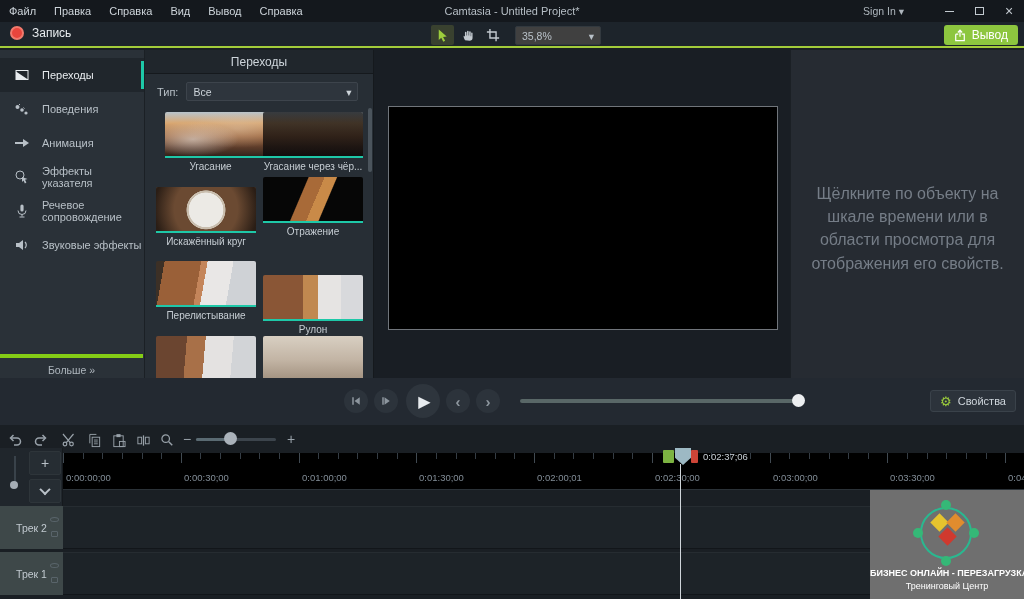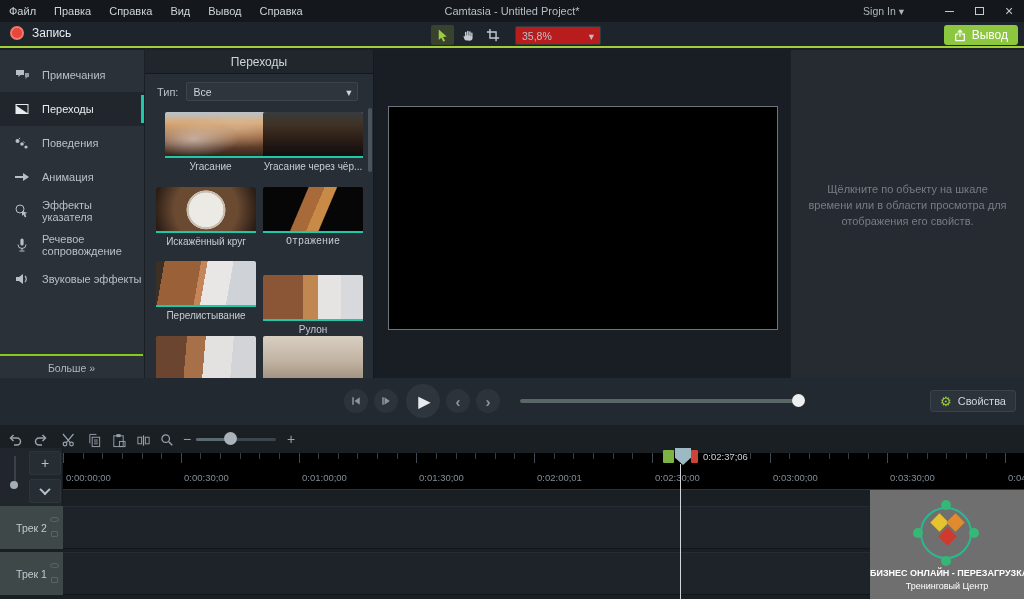--- a/index.html
+++ b/index.html
@@ -18,32 +18,32 @@
   .min-bar{width:9px;height:1px;background:#c3cad0;}
   .restore-box{width:9px;height:8px;border:1px solid #c3cad0;}
 
   
   #toolbar{left:0;top:22px;width:1024px;height:26px;background:#1d242b;border-bottom:2px solid #a3cc3a;}
   #record{position:absolute;left:10px;top:4px;display:flex;align-items:center;gap:8px;}
   #record-dot{width:14px;height:14px;border-radius:50%;background:#e8453c;border:2px solid #f07a6d;}
   #record-label{font-size:12px;color:#e8ecef;}
   .tool-btn{position:absolute;top:3px;width:23px;height:20px;display:flex;align-items:center;justify-content:center;border-radius:2px;}
   .tool-btn.sel{background:#39412f;}
-  #zoom-select{position:absolute;left:515px;top:4px;width:86px;height:19px;background:#b91c1c;border:1px solid #32393f;
+  #zoom-select{position:absolute;left:515px;top:4px;width:86px;height:19px;background:#404040;border:1px solid #32393f;
      border-radius:2px;font-size:10.5px;color:#b9c1c8;display:flex;align-items:center;padding:0 6px;justify-content:space-between;}
   #export-btn{position:absolute;right:6px;top:3px;height:20px;padding:0 10px;background:#8dc63f;border-radius:3px;
      display:flex;align-items:center;gap:6px;color:#fff;font-size:12px;}
 
   
   #sidebar{left:0;top:50px;width:145px;height:328px;background:#2a3138;border-right:1px solid #1b2025;}
   .side-item{height:34px;display:flex;align-items:center;gap:12px;padding-left:14px;font-size:11px;color:#b8c0c7;position:relative;}
   .side-item svg{flex:0 0 16px;}
   .side-item.sel{background:#20262c;color:#e8ecef;}
   .side-item.sel:after{content:"";position:absolute;right:0;top:3px;bottom:3px;width:3px;background:#1ec8a8;}
-  #side-more{position:absolute;left:0;right:1px;bottom:0;height:24px;border-top:2px solid #84cc16;
+  #side-more{position:absolute;left:0;right:1px;bottom:0;height:24px;border-top:4px solid #84cc16;
      text-align:center;line-height:24px;font-size:10.5px;color:#aeb6bd;background:#2a3138;}
 
   #trans-panel{left:145px;top:50px;width:229px;height:328px;background:#272e35;border-right:1px solid #15191d;overflow:hidden;}
   #trans-header{position:absolute;left:0;top:0;right:0;height:24px;background:#20262c;border-bottom:1px solid #15191d;
      text-align:center;line-height:24px;font-size:12px;color:#ced5db;}
   #type-row{position:absolute;left:12px;top:32px;display:flex;align-items:center;gap:8px;font-size:11px;color:#b8c0c7;}
   #type-select{width:172px;height:19px;background:#2e353d;border:1px solid #3d444c;border-radius:2px;font-size:10.5px;color:#cdd4da;
      display:flex;align-items:center;justify-content:space-between;padding:0 6px;}
   .thumb{position:absolute;width:100px;}
   .thumb-img{width:100px;height:46px;border-radius:2px 2px 0 0;border-bottom:2px solid #1ec8a8;}
@@ -58,21 +58,21 @@
   .g-reflect{background:linear-gradient(113deg,#060606 0 38%,#a86a38 39% 52%,#c98a48 52% 62%,#060606 63% 100%);}
   .g-pageturn{background:linear-gradient(100deg,#3c3026 0 8%,#9a6038 8% 42%,#c4855a 42% 48%,#e9e7e6 48% 72%,#cfd2d6 72% 100%);}
   .g-roll{background:linear-gradient(90deg,#8a5636 0 40%,#c08850 40% 55%,#e6e4e3 55% 78%,#d8d9dc 78% 100%);}
   .g-part1{background:linear-gradient(95deg,#6b4530 0 30%,#a87048 30% 48%,#e4e2e1 48% 75%,#d2d4d7 75% 100%);}
   .g-part2{background:linear-gradient(180deg,#d8cfc2 0%,#c2b4a4 55%,#a2917f 100%);}
   #trans-scrollbar{position:absolute;right:1px;top:58px;width:4px;height:64px;background:#4b545c;border-radius:2px;}
 
   #preview{left:374px;top:50px;width:416px;height:328px;background:#191e24;}
   #canvas{position:absolute;left:14px;top:56px;width:390px;height:224px;background:#000;border:1px solid #70757b;}
   #props-panel{left:790px;top:50px;width:234px;height:328px;background:#262b32;border-left:1px solid #1b2025;}
-  #props-hint{position:absolute;left:14px;right:14px;top:132px;text-align:center;font-size:11px;line-height:1.45;color:#757d87;}
+  #props-hint{position:absolute;left:14px;right:14px;top:132px;text-align:center;font-size:16px;line-height:1.45;color:#757d87;}
 
   
   #playbar{left:0;top:378px;width:1024px;height:47px;background:#232931;}
   .pb-btn{position:absolute;top:11px;width:24px;height:24px;border-radius:50%;background:#2c333b;display:flex;align-items:center;justify-content:center;color:#8d969e;}
   #play-btn{position:absolute;left:406px;top:6px;width:34px;height:34px;border-radius:50%;background:#2e353d;display:flex;align-items:center;justify-content:center;color:#e8ecef;font-size:16px;padding-left:3px;}
   #seek-track{position:absolute;left:520px;top:21px;width:278px;height:4px;border-radius:2px;background:#596767;}
   #seek-handle{position:absolute;left:792px;top:16px;width:13px;height:13px;border-radius:50%;background:#eceef0;}
   #props-btn{position:absolute;right:8px;top:12px;height:22px;padding:0 9px;background:#2c333b;border:1px solid #3a424a;border-radius:3px;
      display:flex;align-items:center;gap:6px;font-size:11px;color:#ced5db;}
   #props-gear{color:#9ccd3c;font-size:13px;line-height:1;}
@@ -177,27 +177,20 @@
       <svg width="12" height="13" viewBox="0 0 14 15">
         <path d="M2 6 H5 M9 6 H12 V13.5 H2 V6" stroke="#ffffff" stroke-width="1.4" fill="none"></path>
         <path d="M7 9 V1.5 M4.5 4 L7 1.2 L9.5 4" stroke="#ffffff" stroke-width="1.4" fill="none"></path>
       </svg>
       <span>Вывод</span>
     </div>
   </div>
 
   <div id="sidebar" class="abs">
     <div style="height:8px;"></div>
-    <div class="side-item">
-      <svg width="16" height="16" viewBox="0 0 16 16">
-        <path d="M2 3 h8 v5 H6.5 L4.5 10 V8 H2 Z" fill="currentColor"></path>
-        <path d="M11 6 h4 v4 h-1.5 L11.5 12 V10 H11 Z" fill="currentColor" opacity=".75"></path>
-      </svg>
-      <span>Примечания</span>
-    </div>
     <div class="side-item sel">
       <svg width="16" height="16" viewBox="0 0 16 16">
         <rect x="2" y="3.5" width="12" height="9" fill="none" stroke="currentColor"></rect>
         <path d="M2 12.5 L14 12.5 L2 4.5 Z" fill="currentColor"></path>
       </svg>
       <span>Переходы</span>
     </div>
     <div class="side-item">
       <svg width="16" height="16" viewBox="0 0 16 16">
         <circle cx="3.5" cy="6" r="2" fill="currentColor"></circle>
@@ -254,21 +247,21 @@
       <div class="thumb-label">Угасание</div>
     </div>
     <div class="thumb" style="left:118px;top:62px;">
       <div class="thumb-img g-fadeblack"></div>
       <div class="thumb-label">Угасание через чёр...</div>
     </div>
     <div class="thumb" style="left:11px;top:137px;">
       <div class="thumb-img g-circle"></div>
       <div class="thumb-label">Искажённый круг</div>
     </div>
-    <div class="thumb" style="left:118px;top:137px;font-family:Liberation Mono, monospace;">
+    <div class="thumb" style="left:118px;top:127px;">
       <div class="thumb-img g-reflect"></div>
       <div class="thumb-label">Отражение</div>
     </div>
     <div class="thumb" style="left:11px;top:211px;">
       <div class="thumb-img g-pageturn"></div>
       <div class="thumb-label">Перелистывание</div>
     </div>
     <div class="thumb" style="left:118px;top:225px;">
       <div class="thumb-img g-roll"></div>
       <div class="thumb-label">Рулон</div>

